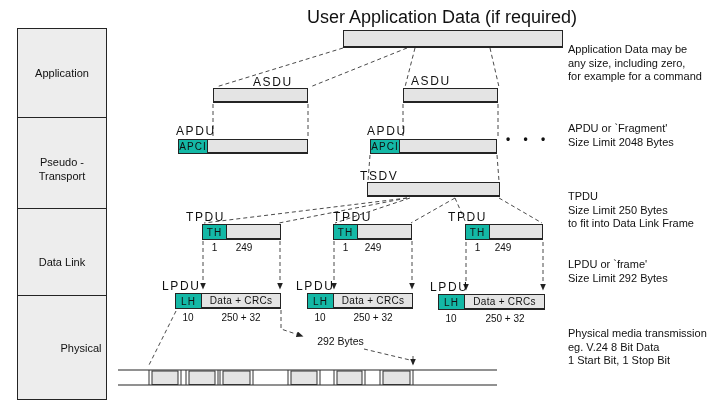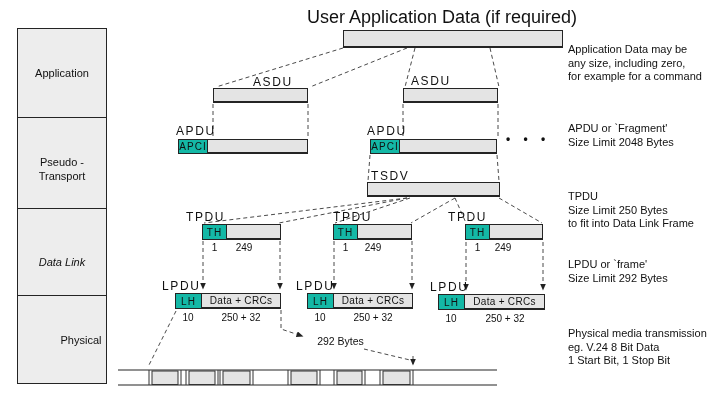--- a/index.html
+++ b/index.html
@@ -132,42 +132,42 @@
           <line class="tick" x1="365" y1="370" x2="365" y2="385"></line>
         <line class="tick" x1="380" y1="370" x2="380" y2="385"></line>
           <line class="tick" x1="413" y1="370" x2="413" y2="385"></line>
       </g>
     </g>
   </svg>
 
   <div class="sidebox" style="top:28px;height:90px;">Application</div>
   <div class="sidebox" style="top:117px;height:104px;">Pseudo -
 Transport</div>
-  <div class="sidebox" style="top:208px;height:108px;font-style:italic;">Data Link</div>
-  <div class="sidebox" style="top:295px;height:89px;padding-left:38px;">Physical</div>
+  <div class="sidebox" style="top:208px;height:108px;">Data Link</div>
+  <div class="sidebox" style="top:295px;height:105px;padding-left:38px;">Physical</div>
 
   <div class="title" style="left:302px;top:10px;width:280px;">User Application Data (if required)</div>
   <div class="gbox" style="left:343px;top:30px;width:220px;height:18px;"></div>
 
   <div class="ulabel" style="left:253px;top:77px;">ASDU</div>
   <div class="gbox" style="left:213px;top:88px;width:95px;height:15px;"></div>
   <div class="ulabel" style="left:411px;top:76px;">ASDU</div>
   <div class="gbox" style="left:403px;top:88px;width:95px;height:15px;"></div>
 
   <div class="ulabel" style="left:176px;top:126px;">APDU</div>
   <div class="cellw" style="left:178px;top:139px;width:30px;height:15px;">APCI</div>
   <div class="gbox" style="left:207px;top:139px;width:101px;height:15px;"></div>
 
   <div class="ulabel" style="left:367px;top:126px;">APDU</div>
   <div class="cellw" style="left:370px;top:139px;width:30px;height:15px;">APCI</div>
   <div class="gbox" style="left:399px;top:139px;width:98px;height:15px;"></div>
 
   <div class="dots" style="left:506px;top:133px;">• • •</div>
 
-  <div class="ulabel" style="left:371px;top:171px;">TSDV</div>
+  <div class="ulabel" style="left:360px;top:171px;">TSDV</div>
   <div class="gbox" style="left:367px;top:182px;width:133px;height:15px;"></div>
 
   <div class="ulabel" style="left:186px;top:212px;">TPDU</div>
   <div class="cellw" style="left:202px;top:224px;width:25px;height:16px;">TH</div>
   <div class="gbox" style="left:226px;top:224px;width:55px;height:16px;"></div>
   <div class="num" style="left:207px;top:243px;width:15px;">1</div>
   <div class="num" style="left:229px;top:243px;width:30px;">249</div>
 
   <div class="ulabel" style="left:333px;top:212px;">TPDU</div>
   <div class="cellw" style="left:333px;top:224px;width:25px;height:16px;">TH</div>

